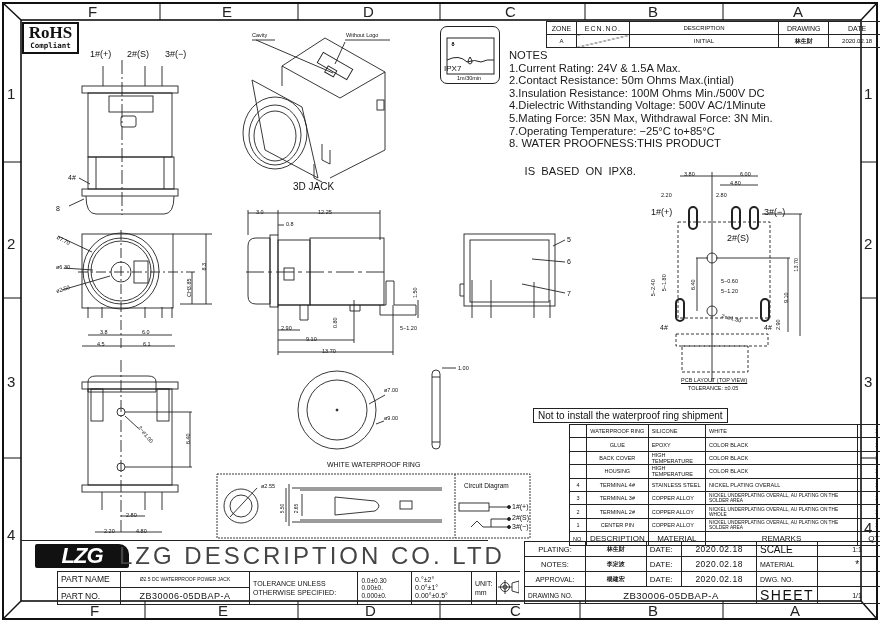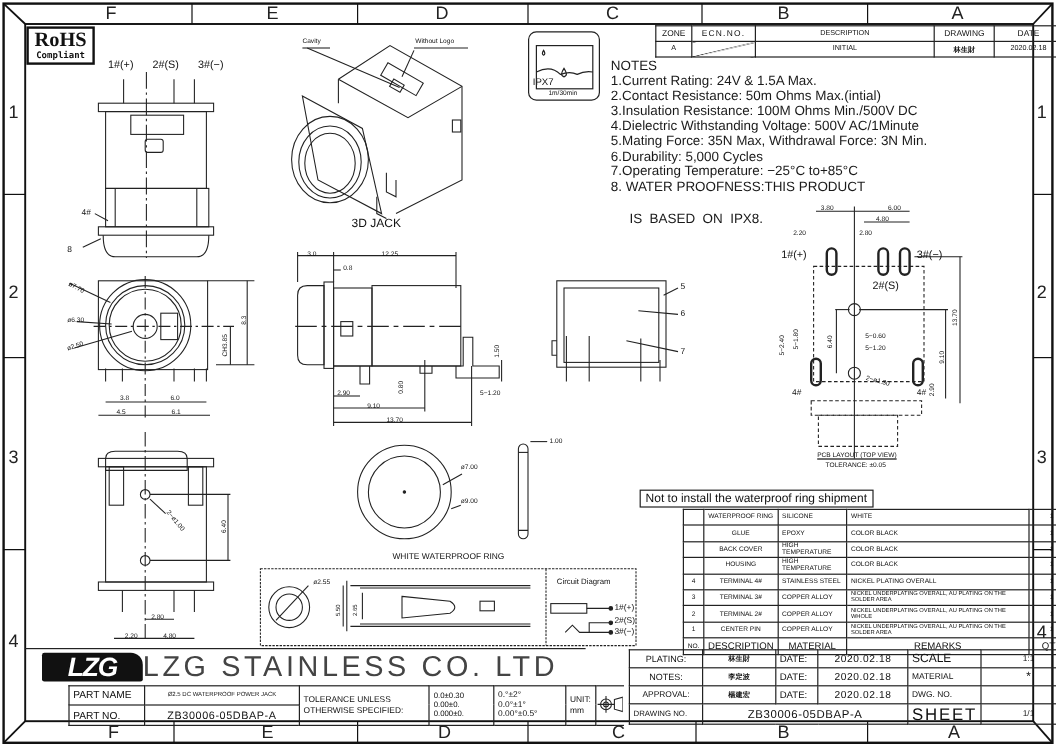--- a/index.html
+++ b/index.html
@@ -111,21 +111,20 @@
 </tbody>
   </table>
 
 <div class="abs notes" style="left:509px;top:49px;">
   <div>NOTES</div>
   <div>1.Current Rating:  24V &amp; 1.5A Max.</div>
   <div>2.Contact Resistance:  50m Ohms Max.(intial)</div>
   <div>3.Insulation Resistance:  100M Ohms Min./500V DC</div>
   <div>4.Dielectric Withstanding Voltage:  500V AC/1Minute</div>
   <div>5.Mating Force:  35N Max, Withdrawal Force:  3N Min.</div>
-  <div>6.Durability:  5,000 Cycles</div>
   <div>7.Operating Temperature: −25°C to+85°C</div>
   <div>8.  WATER  PROOFNESS:THIS  PRODUCT</div>
   <div style="white-space:pre;margin-top:15px;">     IS  BASED  ON  IPX8.</div>
 </div>
 
 <svg width="880" height="622">
   <g stroke="#222" fill="none" stroke-width="0.9">
 
     <g>
       <rect x="82" y="86" width="96" height="7"></rect>
@@ -442,22 +441,22 @@
       <td style="font-size:5.5px;">NO.</td>
       <td>DESCRIPTION</td>
       <td>MATERIAL</td>
       <td>REMARKS</td>
       <td>QTY</td>
     </tr>
   </tbody>
 </table>
 
 <div class="abs" style="left:21px;top:540px;width:467px;height:31px;border-top:1px solid #222;">
-  <div class="abs" style="left:14px;top:3px;width:84px;height:24px;background:#111;color:#fff;font-weight:bold;font-style:italic;font-size:22px;line-height:24px;text-align:center;letter-spacing:-1px;border-radius:2px 10px 2px 2px;">LZG</div>
-  <div class="t" style="left:98px;top:3px;font-size:24px;font-weight:300;letter-spacing:3px;color:#444;">LZG STAINLESS CO. LTD</div>
+  <div class="abs" style="left:14px;top:3px;width:94px;height:24px;background:#111;color:#fff;font-weight:bold;font-style:italic;font-size:22px;line-height:24px;text-align:center;letter-spacing:-1px;border-radius:2px 10px 2px 2px;">LZG</div>
+  <div class="t" style="left:98px;top:3px;font-size:24px;font-weight:300;letter-spacing:3px;color:#444;">LZG DESCRIPTION CO. LTD</div>
 </div>
 
 <table class="tb abs" style="left:21px;top:571px;width:463px;height:30px;">
   <tbody>
       <tr style="height:14px;">
     <td style="width:61px;font-size:8.5px;">PART NAME</td>
     <td style="width:125px;font-size:5px;text-align:center;">Ø2.5 DC WATERPROOF POWER JACK</td>
     <td rowspan="2" style="width:105px;font-size:7px;line-height:9px;">
       <div>TOLERANCE UNLESS</div>
       <div>OTHERWISE SPECIFIED:</div>

